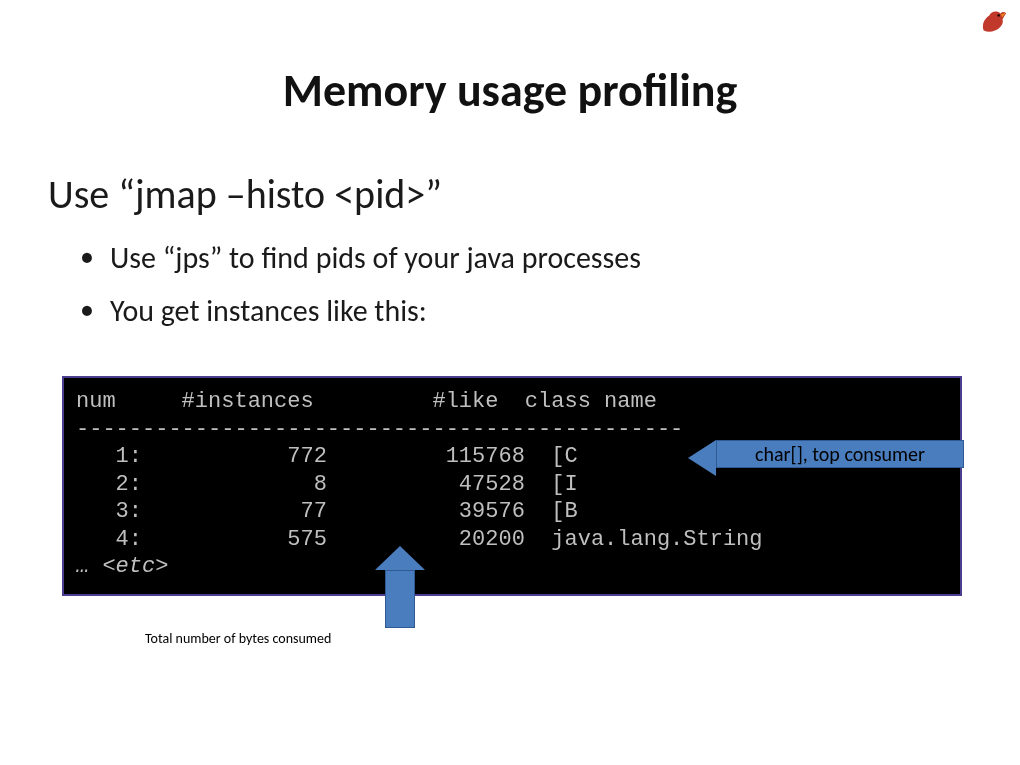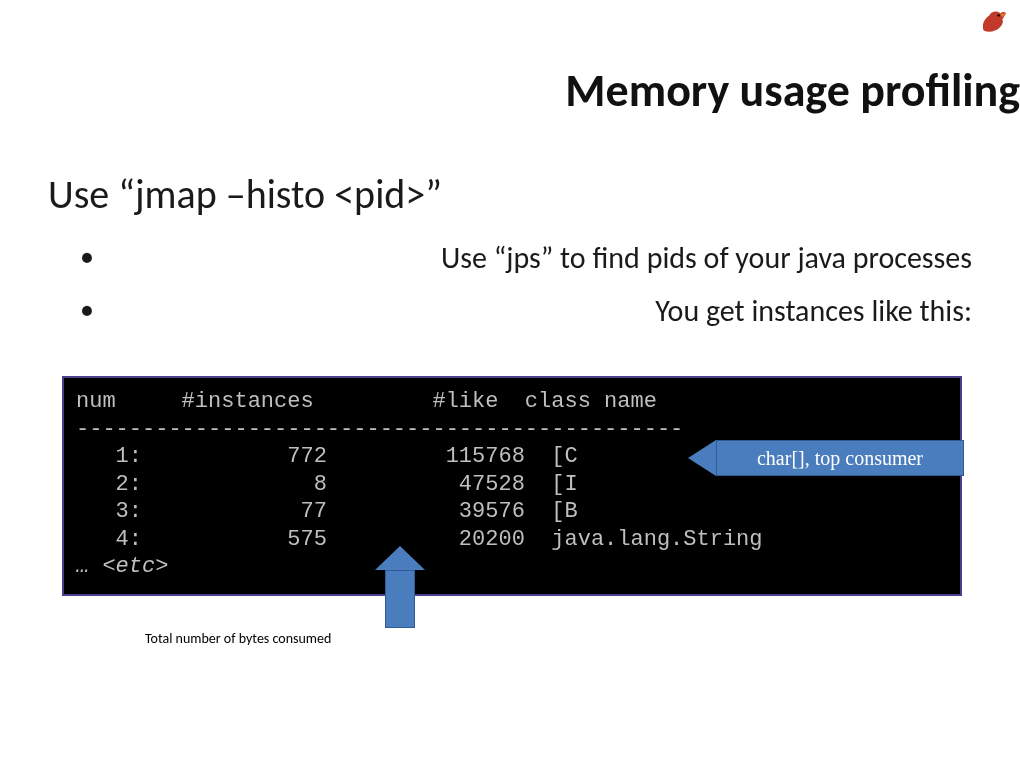--- a/index.html
+++ b/index.html
@@ -17,40 +17,39 @@
     top: 6px;
     right: 12px;
     width: 30px;
     height: 30px;
   }
   .title {
     position: absolute;
     top: 62px;
     left: 0;
     width: 100%;
-    text-align: right;
+    text-align: center;
     font-size: 46px;
     font-weight: 700;
     color: #111;
   }
   .body-area {
     position: absolute;
     top: 170px;
     left: 48px;
     right: 48px;
   }
   .line1 {
     font-size: 40px;
     color: #1a1a1a;
     margin-bottom: 20px;
   }
   ul.bullets {
     list-style: none;
     padding-left: 62px;
-    text-align: right;
   }
   ul.bullets li {
     font-size: 30px;
     color: #1a1a1a;
     position: relative;
     margin-bottom: 16px;
   }
   ul.bullets li::before {
     content: "•";
     position: absolute;
@@ -90,29 +89,28 @@
     top: 0;
     width: 0; height: 0;
     border-top: 18px solid transparent;
     border-bottom: 18px solid transparent;
     border-right: 28px solid #4a7dbd;
   }
   .callout1 .bar {
     position: absolute;
     left: 0; top: 0;
     width: 248px;
-    height: 36px;
+    height: 28px;
     background: #4a7dbd;
-    color: #ffffff;
+    color: #000000;
     font-size: 20px;
     display: flex;
     align-items: center;
     justify-content: center;
     border: 1px solid #2f5a94;
-    font-family: Liberation Serif, serif;
   }
   .callout2 {
     position: absolute;
     top: 570px;
     left: 375px;
     width: 50px;
     height: 58px;
   }
   .callout2 .arrowhead {
     position: absolute;

